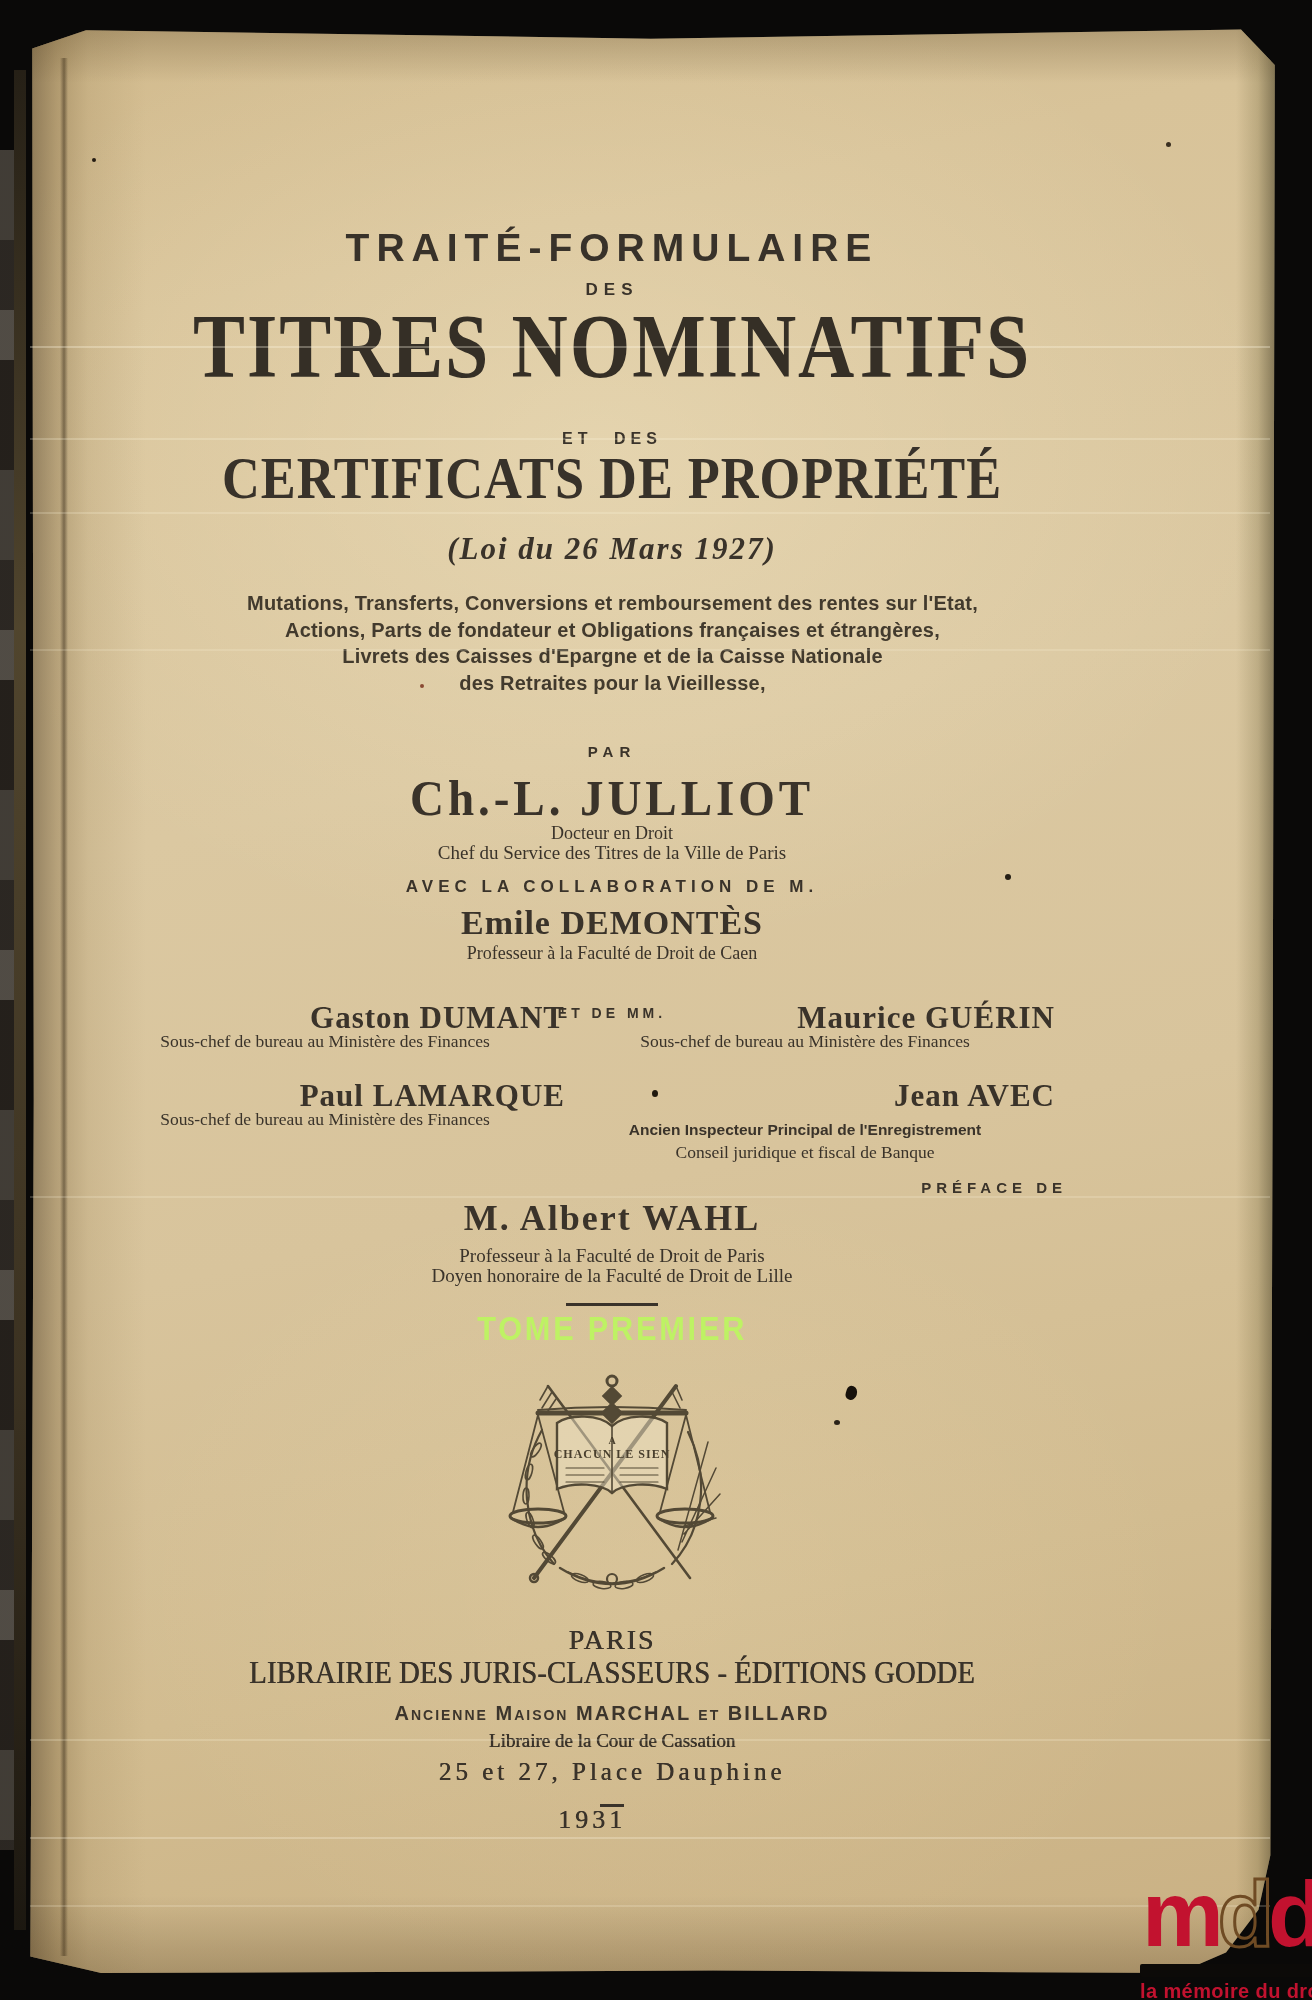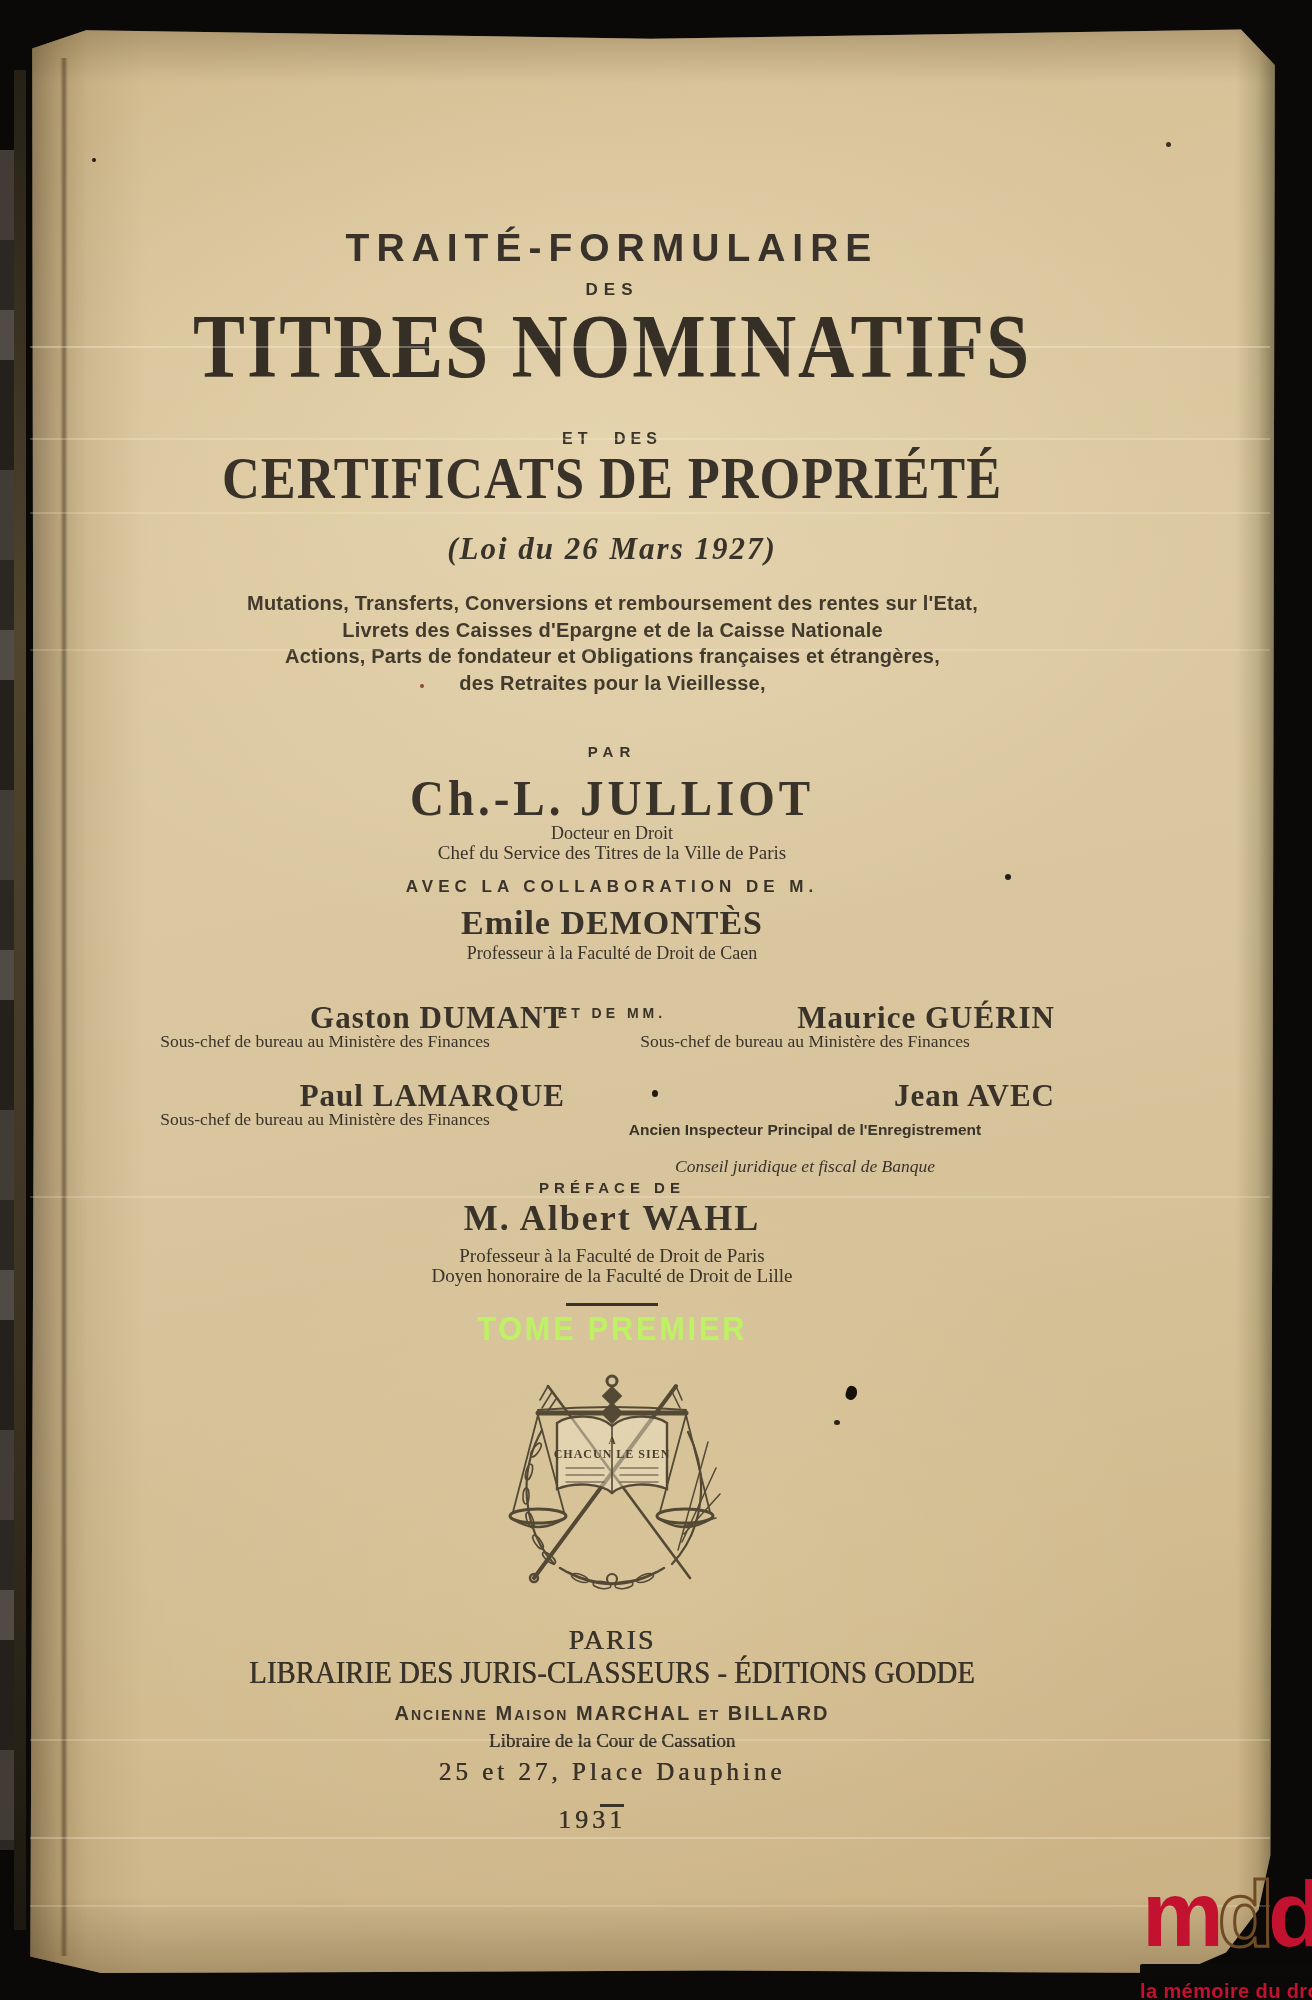--- a/index.html
+++ b/index.html
@@ -60,22 +60,22 @@
   #b-caen{top:944px;font-size:18px;}
   #b-etmm{top:975px;font-size:14px;font-weight:700;letter-spacing:4px;margin-top:31px;}
   .cell{position:absolute;text-align:center;color:#3a332a;line-height:1;}
   #cell-0{left:85px;top:1002px;width:480px;}
   #cell-1{left:555px;top:1002px;width:500px;}
   #cell-2{left:85px;top:1080px;width:480px;}
   #cell-3{left:555px;top:1080px;width:500px;}
   .cell .name{font-size:31px;font-weight:700;letter-spacing:1px;text-align:right;}
   .cell .desc{font-size:17.5px;}
   #cell-3 .desc-bold{font-family:"Liberation Sans",sans-serif;font-weight:700;font-size:15.5px;margin-top:11px;letter-spacing:0;}
-  #cell-3 .desc{margin-top:20px;font-style:italic;}
-  #b-preface{top:1180px;font-size:15px;font-weight:700;letter-spacing:5px;}
+  #cell-3 .desc{margin-top:6px;}
+  #b-preface{top:1180px;font-size:15px;font-weight:700;letter-spacing:5px;text-align:right;}
   #b-wahl{top:1200px;font-size:36px;font-weight:700;letter-spacing:2px;}
   #b-wahl1{top:1246px;font-size:19px;}
   #b-wahl2{top:1266px;font-size:19px;}
   #b-rule{top:1293px;}
   #b-rule .bar{display:inline-block;width:92px;height:3px;background:#3a332a;}
   #b-tome{top:1312px;font-size:33px;font-weight:700;letter-spacing:3px;color:#bef264;}
   #b-tome .stretch{transform:scale(.93,1.02);}
   #emblem{position:absolute;left:492px;top:1372px;width:240px;height:232px;opacity:.9;}
   #b-paris{top:1626px;font-size:28px;letter-spacing:2px;}
   #b-libr{top:1658px;font-size:30px;letter-spacing:0;}
@@ -111,22 +111,22 @@
 
 <div class="tb sans" id="b-pretitle">TRAITÉ-FORMULAIRE</div>
 <div class="tb sans" id="b-des">DES</div>
 <div class="tb" id="b-title"><span class="stretch">TITRES NOMINATIFS</span></div>
 <div class="tb sans" id="b-etdes">ET DES</div>
 <div class="tb" id="b-cert"><span class="stretch">CERTIFICATS DE PROPRIÉTÉ</span></div>
 <div class="tb" id="b-law">(Loi du 26 Mars 1927)</div>
 
 <div class="tb sans" id="b-desc">
   <div>Mutations, Transferts, Conversions et remboursement des rentes sur l'Etat,</div>
+  <div>Actions, Parts de fondateur et Obligations françaises et étrangères,</div>
   <div>Livrets des Caisses d'Epargne et de la Caisse Nationale</div>
-  <div>Actions, Parts de fondateur et Obligations françaises et étrangères,</div>
   <div>des Retraites pour la Vieillesse,</div>
 </div>
 
 <div class="tb sans" id="b-par">PAR</div>
 <div class="tb" id="b-julliot"><span class="stretch">Ch.-L. JULLIOT</span></div>
 <div class="tb" id="b-docteur">Docteur en Droit</div>
 <div class="tb" id="b-chef">Chef du Service des Titres de la Ville de Paris</div>
 
 <div class="tb sans" id="b-avec">AVEC LA COLLABORATION DE M.</div>
 <div class="tb" id="b-demontes">Emile DEMONTÈS</div>

